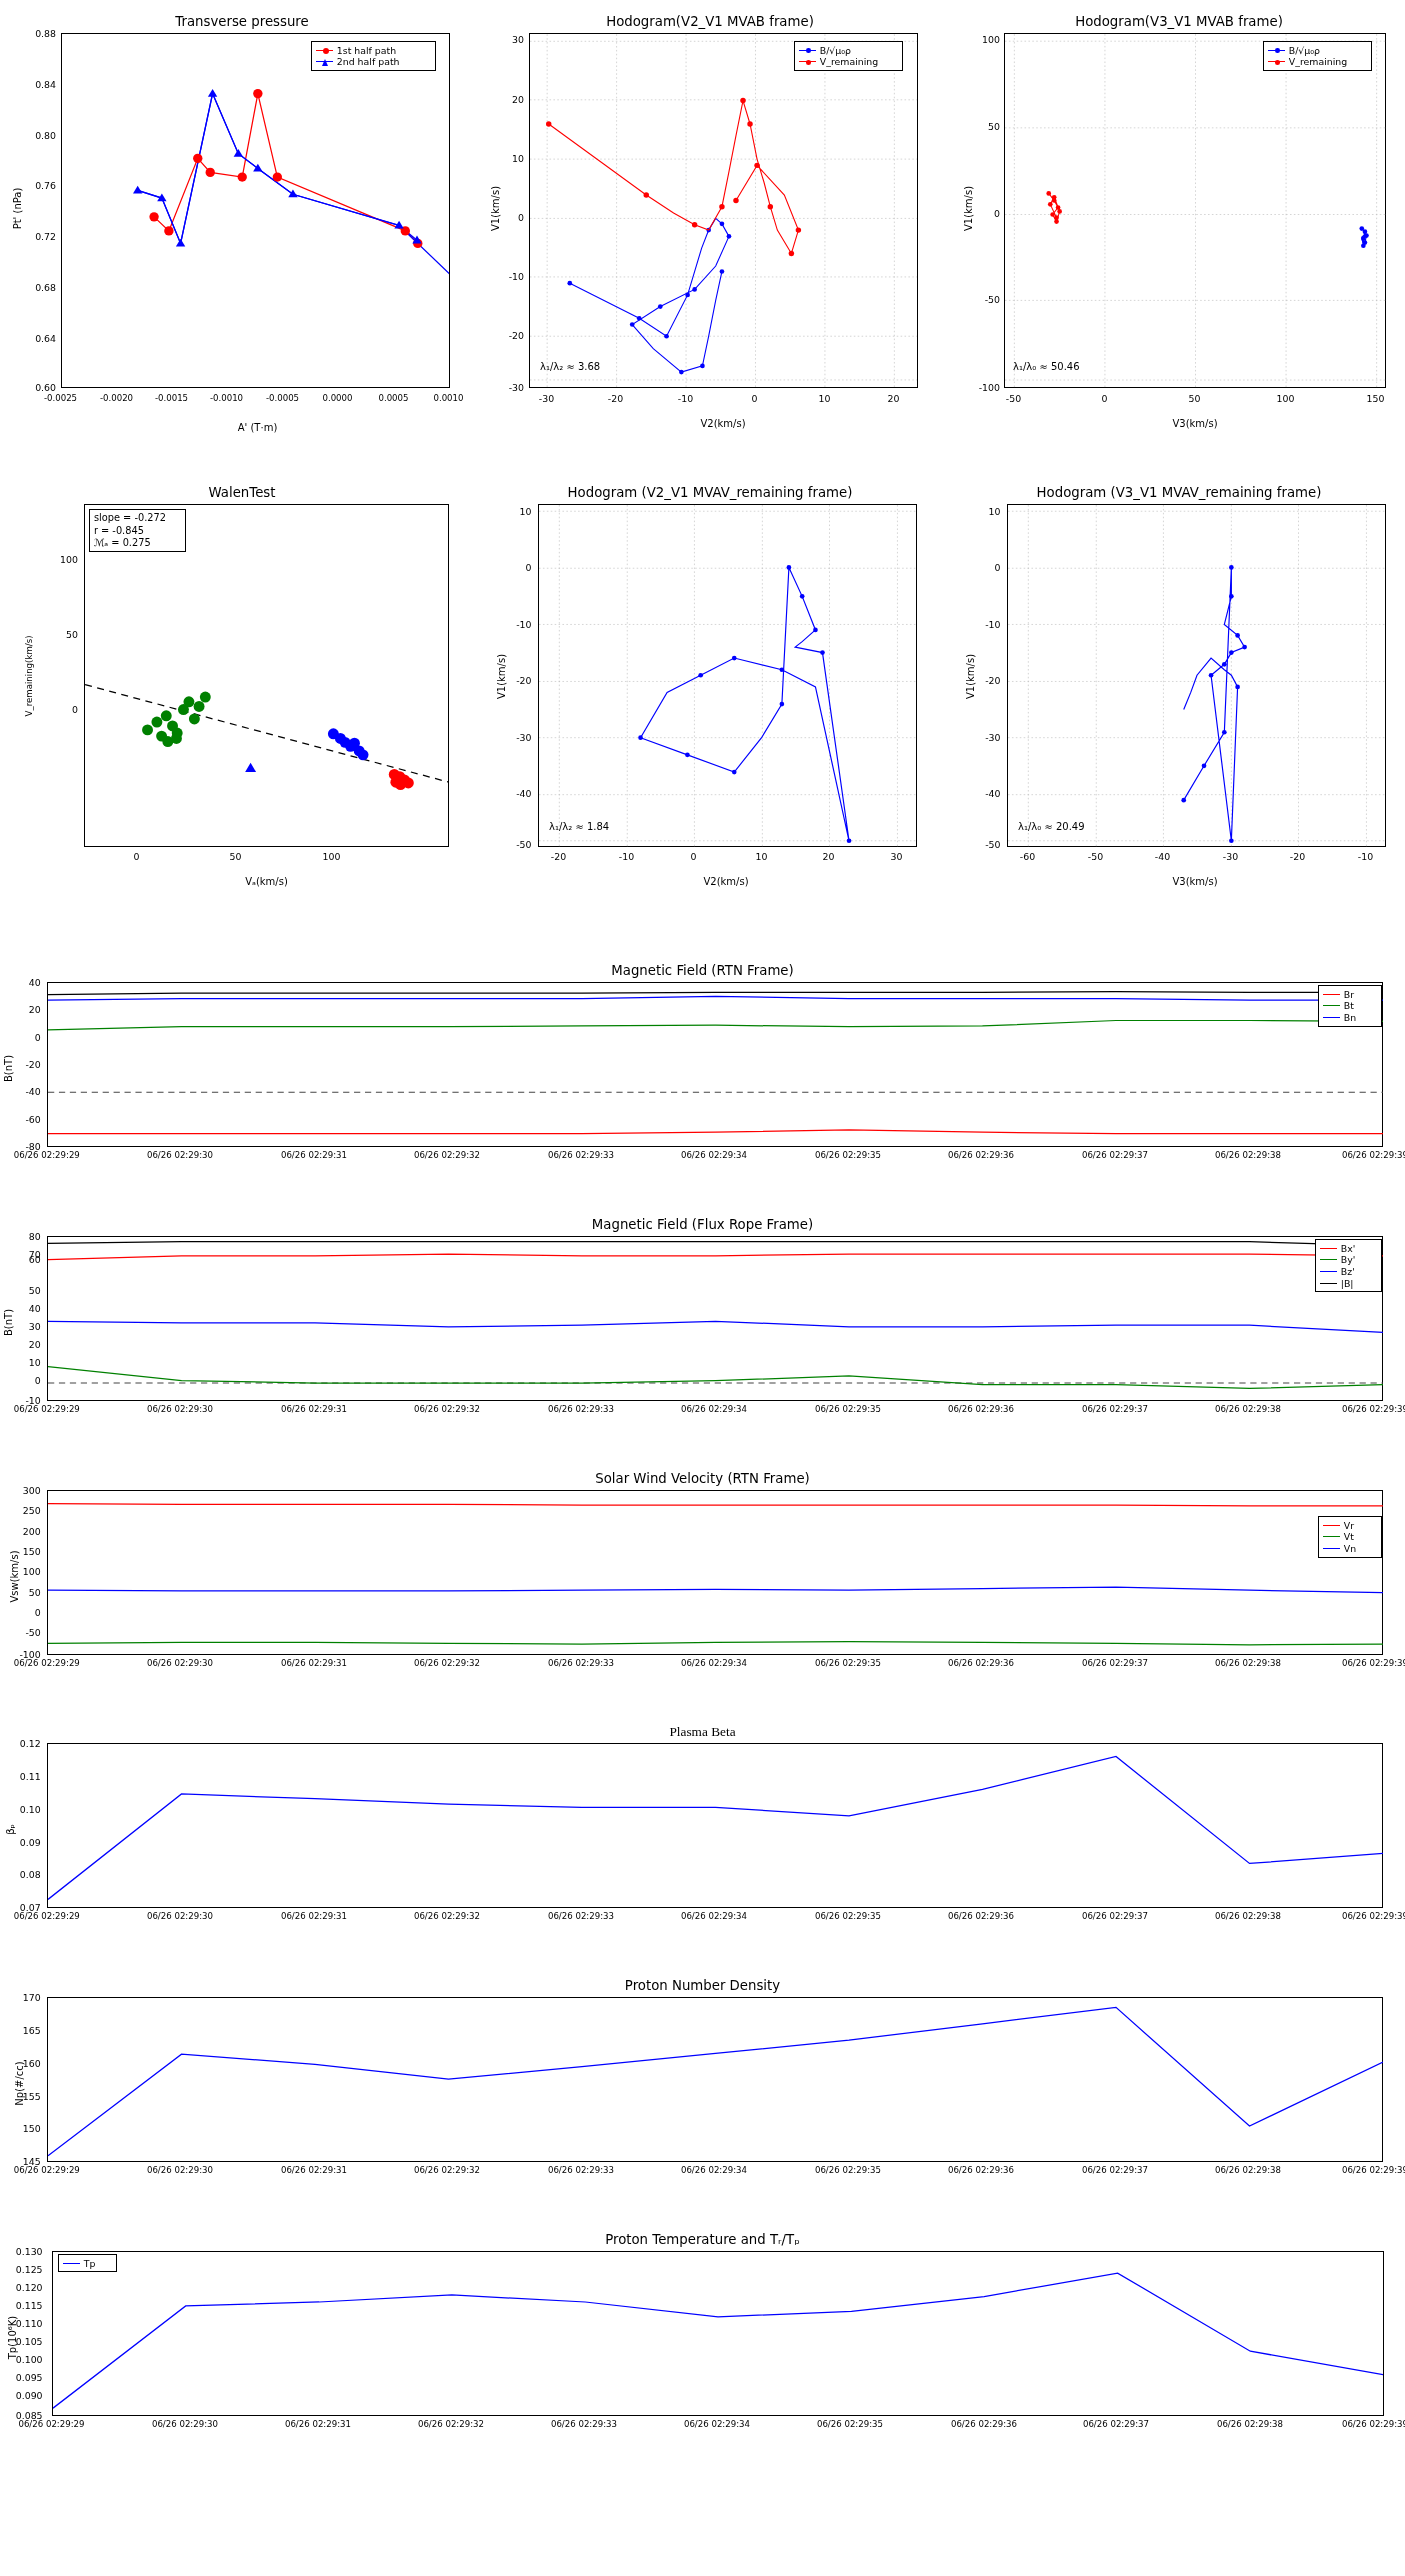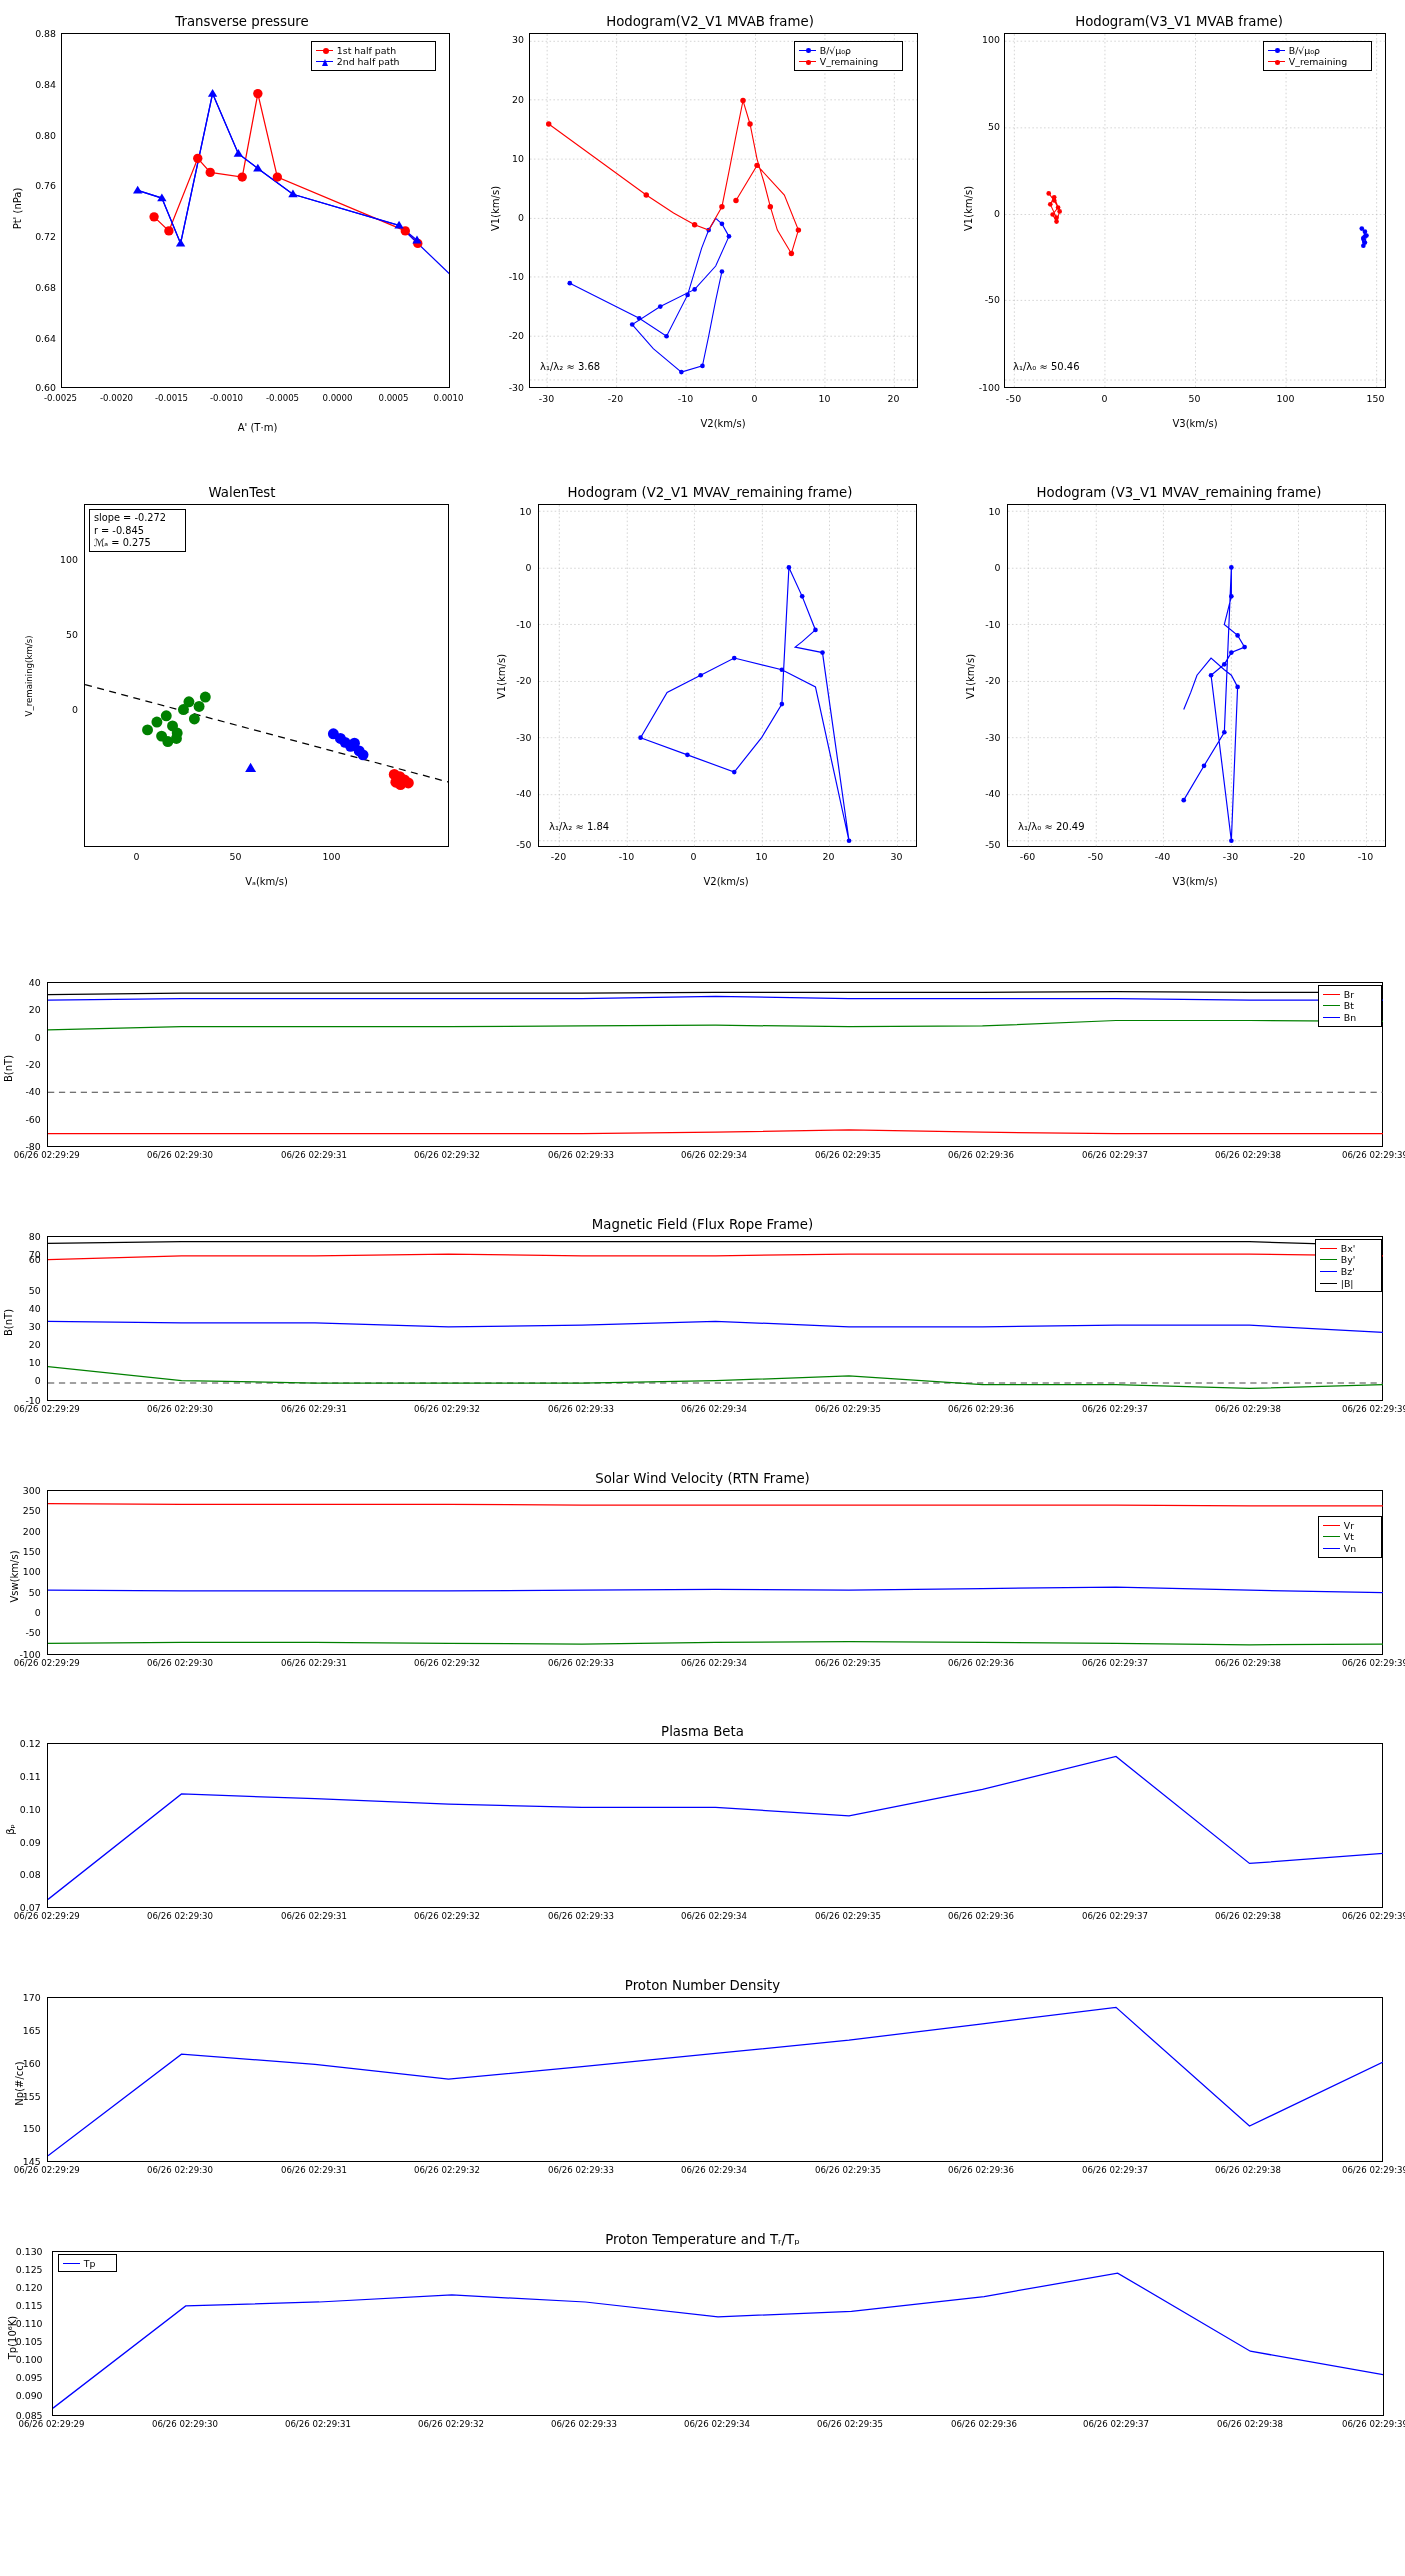--- a/index.html
+++ b/index.html
@@ -423,20 +423,21 @@
       <div class="tickx" style="left:67px;top:375px;width:47px;">-60</div>
       <div class="tickx" style="left:135px;top:375px;width:47px;">-50</div>
       <div class="tickx" style="left:202px;top:375px;width:47px;">-40</div>
       <div class="tickx" style="left:270px;top:375px;width:47px;">-30</div>
       <div class="tickx" style="left:337px;top:375px;width:47px;">-20</div>
       <div class="tickx" style="left:405px;top:375px;width:47px;">-10</div>
     </div>
   </div>
 
   <div class="panel" style="left:0;top:960px;width:1405px;height:234px;">
+    <div class="ptitle" style="left:0;top:3.1px;width:1405px;">Magnetic Field (RTN Frame)</div>
     <div class="plotbox" style="left:47px;top:22px;width:1336px;height:165px;">
       <svg width="1335" height="164" viewBox="0 0 1710 210">
         <line x1="0" y1="140" x2="1710" y2="140" stroke="#444" stroke-width="1.4" stroke-dasharray="8,6"></line>
         <polyline points="0,15 171,13 342,13 513,13 684,13 855,12 1026,12 1197,12 1368,11 1539,12 1710,12" fill="none" stroke="#000000" stroke-width="1.6"></polyline>
         <polyline points="0,60 171,56 342,56 513,56 684,55 855,54 1026,56 1197,55 1368,48 1539,48 1710,49" fill="none" stroke="#008000" stroke-width="1.6"></polyline>
         <polyline points="0,22 171,20 342,20 513,20 684,20 855,17 1026,20 1197,20 1368,20 1539,22 1710,22" fill="none" stroke="#0000ff" stroke-width="1.6"></polyline>
         <polyline points="0,193 171,193 342,193 513,193 684,193 855,191 1026,188 1197,191 1368,193 1539,193 1710,193" fill="none" stroke="#ff0000" stroke-width="1.6"></polyline>
       </svg>
     </div>
     <div class="legend" style="left:1318px;top:25px;width:64px;">
@@ -579,21 +580,21 @@
       <div class="tickx" style="left:675px;top:190px;width:78px;font-size:8.6px;">06/26 02:29:34</div>
       <div class="tickx" style="left:809px;top:190px;width:78px;font-size:8.6px;">06/26 02:29:35</div>
       <div class="tickx" style="left:942px;top:190px;width:78px;font-size:8.6px;">06/26 02:29:36</div>
       <div class="tickx" style="left:1076px;top:190px;width:78px;font-size:8.6px;">06/26 02:29:37</div>
       <div class="tickx" style="left:1209px;top:190px;width:78px;font-size:8.6px;">06/26 02:29:38</div>
       <div class="tickx" style="left:1336px;top:190px;width:78px;font-size:8.6px;">06/26 02:29:39</div>
     </div>
   </div>
 
   <div class="panel" style="left:0;top:1721px;width:1405px;height:234px;">
-    <div class="ptitle" style="left:0;top:3.1px;width:1405px;">Plasma Beta</div>
+    <div class="ptitle" style="left:0;top:3.1px;width:1405px;font-family:Liberation Serif, serif;">Plasma Beta</div>
     <div class="plotbox" style="left:47px;top:22px;width:1336px;height:165px;">
       <svg width="1335" height="164" viewBox="0 0 1710 210">
         <polyline points="0,199 171,64 342,70 513,77 684,81 855,81 1026,92 1197,58 1368,16 1539,153 1710,140" fill="none" stroke="#0000ff" stroke-width="1.6"></polyline>
       </svg>
     </div>
     <div class="ylabel" style="left:4.7px;top:103px;transform:rotate(-90deg);">βₚ</div>
     <div>
       <div class="ticky" style="left:4.7px;top:17px;width:36px;">0.12</div>
       <div class="ticky" style="left:4.7px;top:50px;width:36px;">0.11</div>
       <div class="ticky" style="left:4.7px;top:83px;width:36px;">0.10</div>

